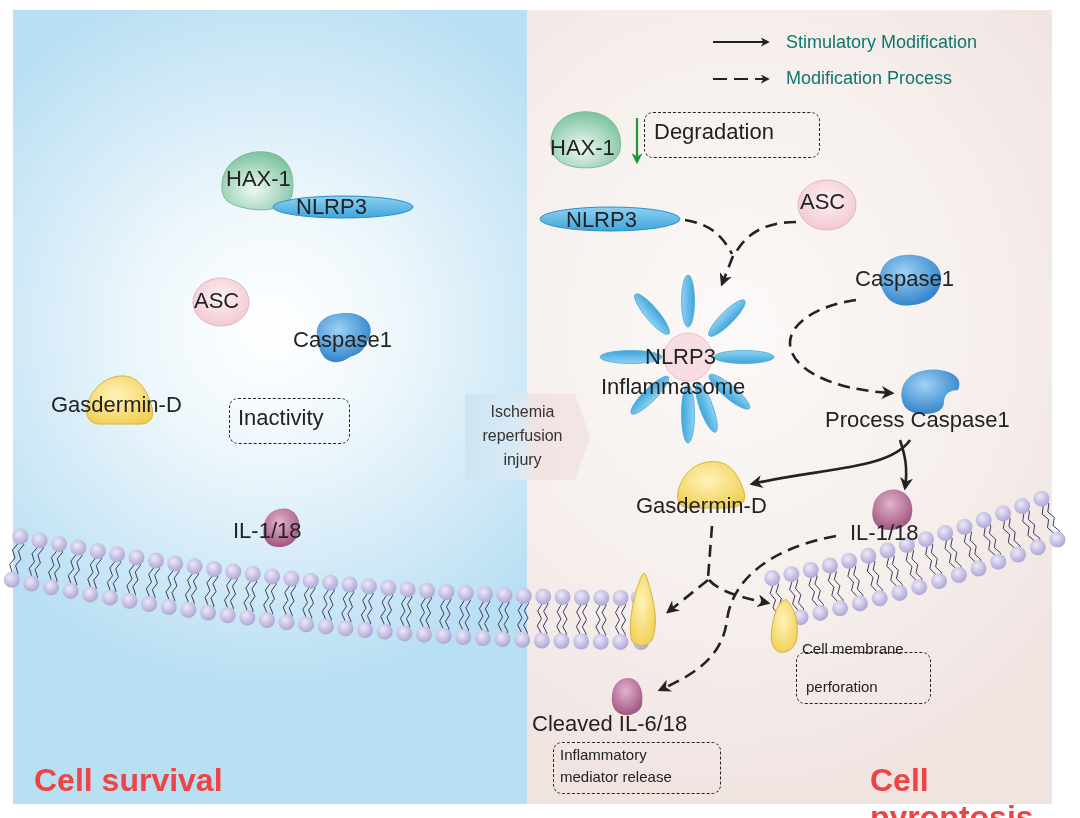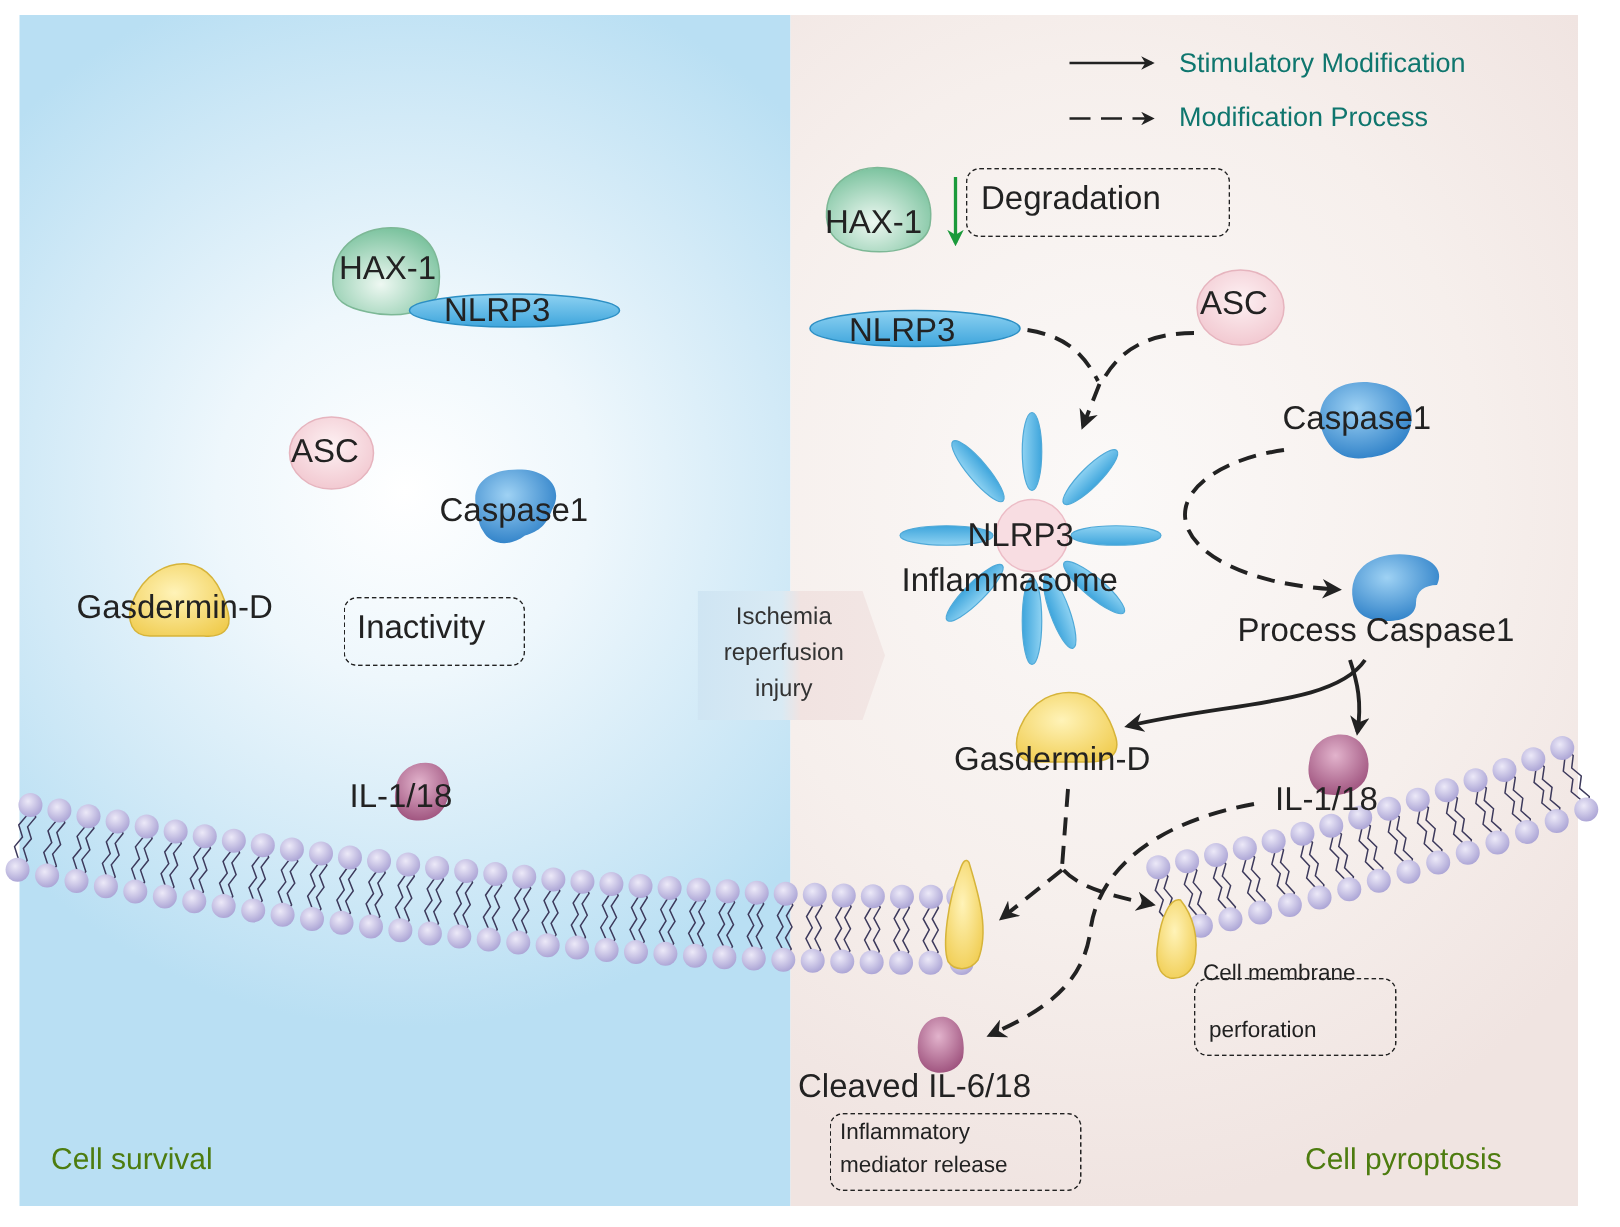--- a/index.html
+++ b/index.html
@@ -7,21 +7,21 @@
   #panel-left{position:absolute;left:13px;top:10px;width:514px;height:794px;
     background:radial-gradient(ellipse 70% 45% at 50% 40%, #ffffff 0%, #eef7fc 35%, #d2eaf7 70%, #b9dff3 100%);}
   #panel-right{position:absolute;left:527px;top:10px;width:525px;height:794px;
     background:radial-gradient(ellipse 80% 60% at 40% 40%, #fbf9f8 0%, #f6efec 60%, #f0e4e1 100%);}
   svg#art{position:absolute;left:0;top:0;}
   .lbl{position:absolute;white-space:nowrap;color:#222;}
   .big{font-size:22px;}
   .xs{font-size:15px;line-height:22px;}
   .dash-box{position:absolute;border:1.6px dashed #222;border-radius:9px;box-sizing:border-box;}
   .legend-row{position:absolute;font-size:18px;color:#0f766e;white-space:nowrap;}
-  .corner{position:absolute;font-size:20px;color:#4d7c0f;}
+  .corner{position:absolute;font-size:32px;color:#ef4444;font-weight:bold;}
   #ischemia{position:absolute;left:465px;top:394px;width:125px;height:86px;text-decoration:underline;}
   #ischemia .box{position:absolute;inset:0;background:linear-gradient(90deg,#cfe5f3 0%,#d9eaf4 45%,#f1e3e1 55%,#f2e6e4 100%);
     clip-path:polygon(0 0,88% 0,100% 50%,88% 100%,0 100%);}
   #ischemia .txt{position:absolute;left:0;width:115px;top:6px;text-align:center;font-size:16px;line-height:24px;color:#333;}
 </style>
 </head>
 <body>
 
 <div id="panel-left"></div>
 <div id="panel-right"></div>

